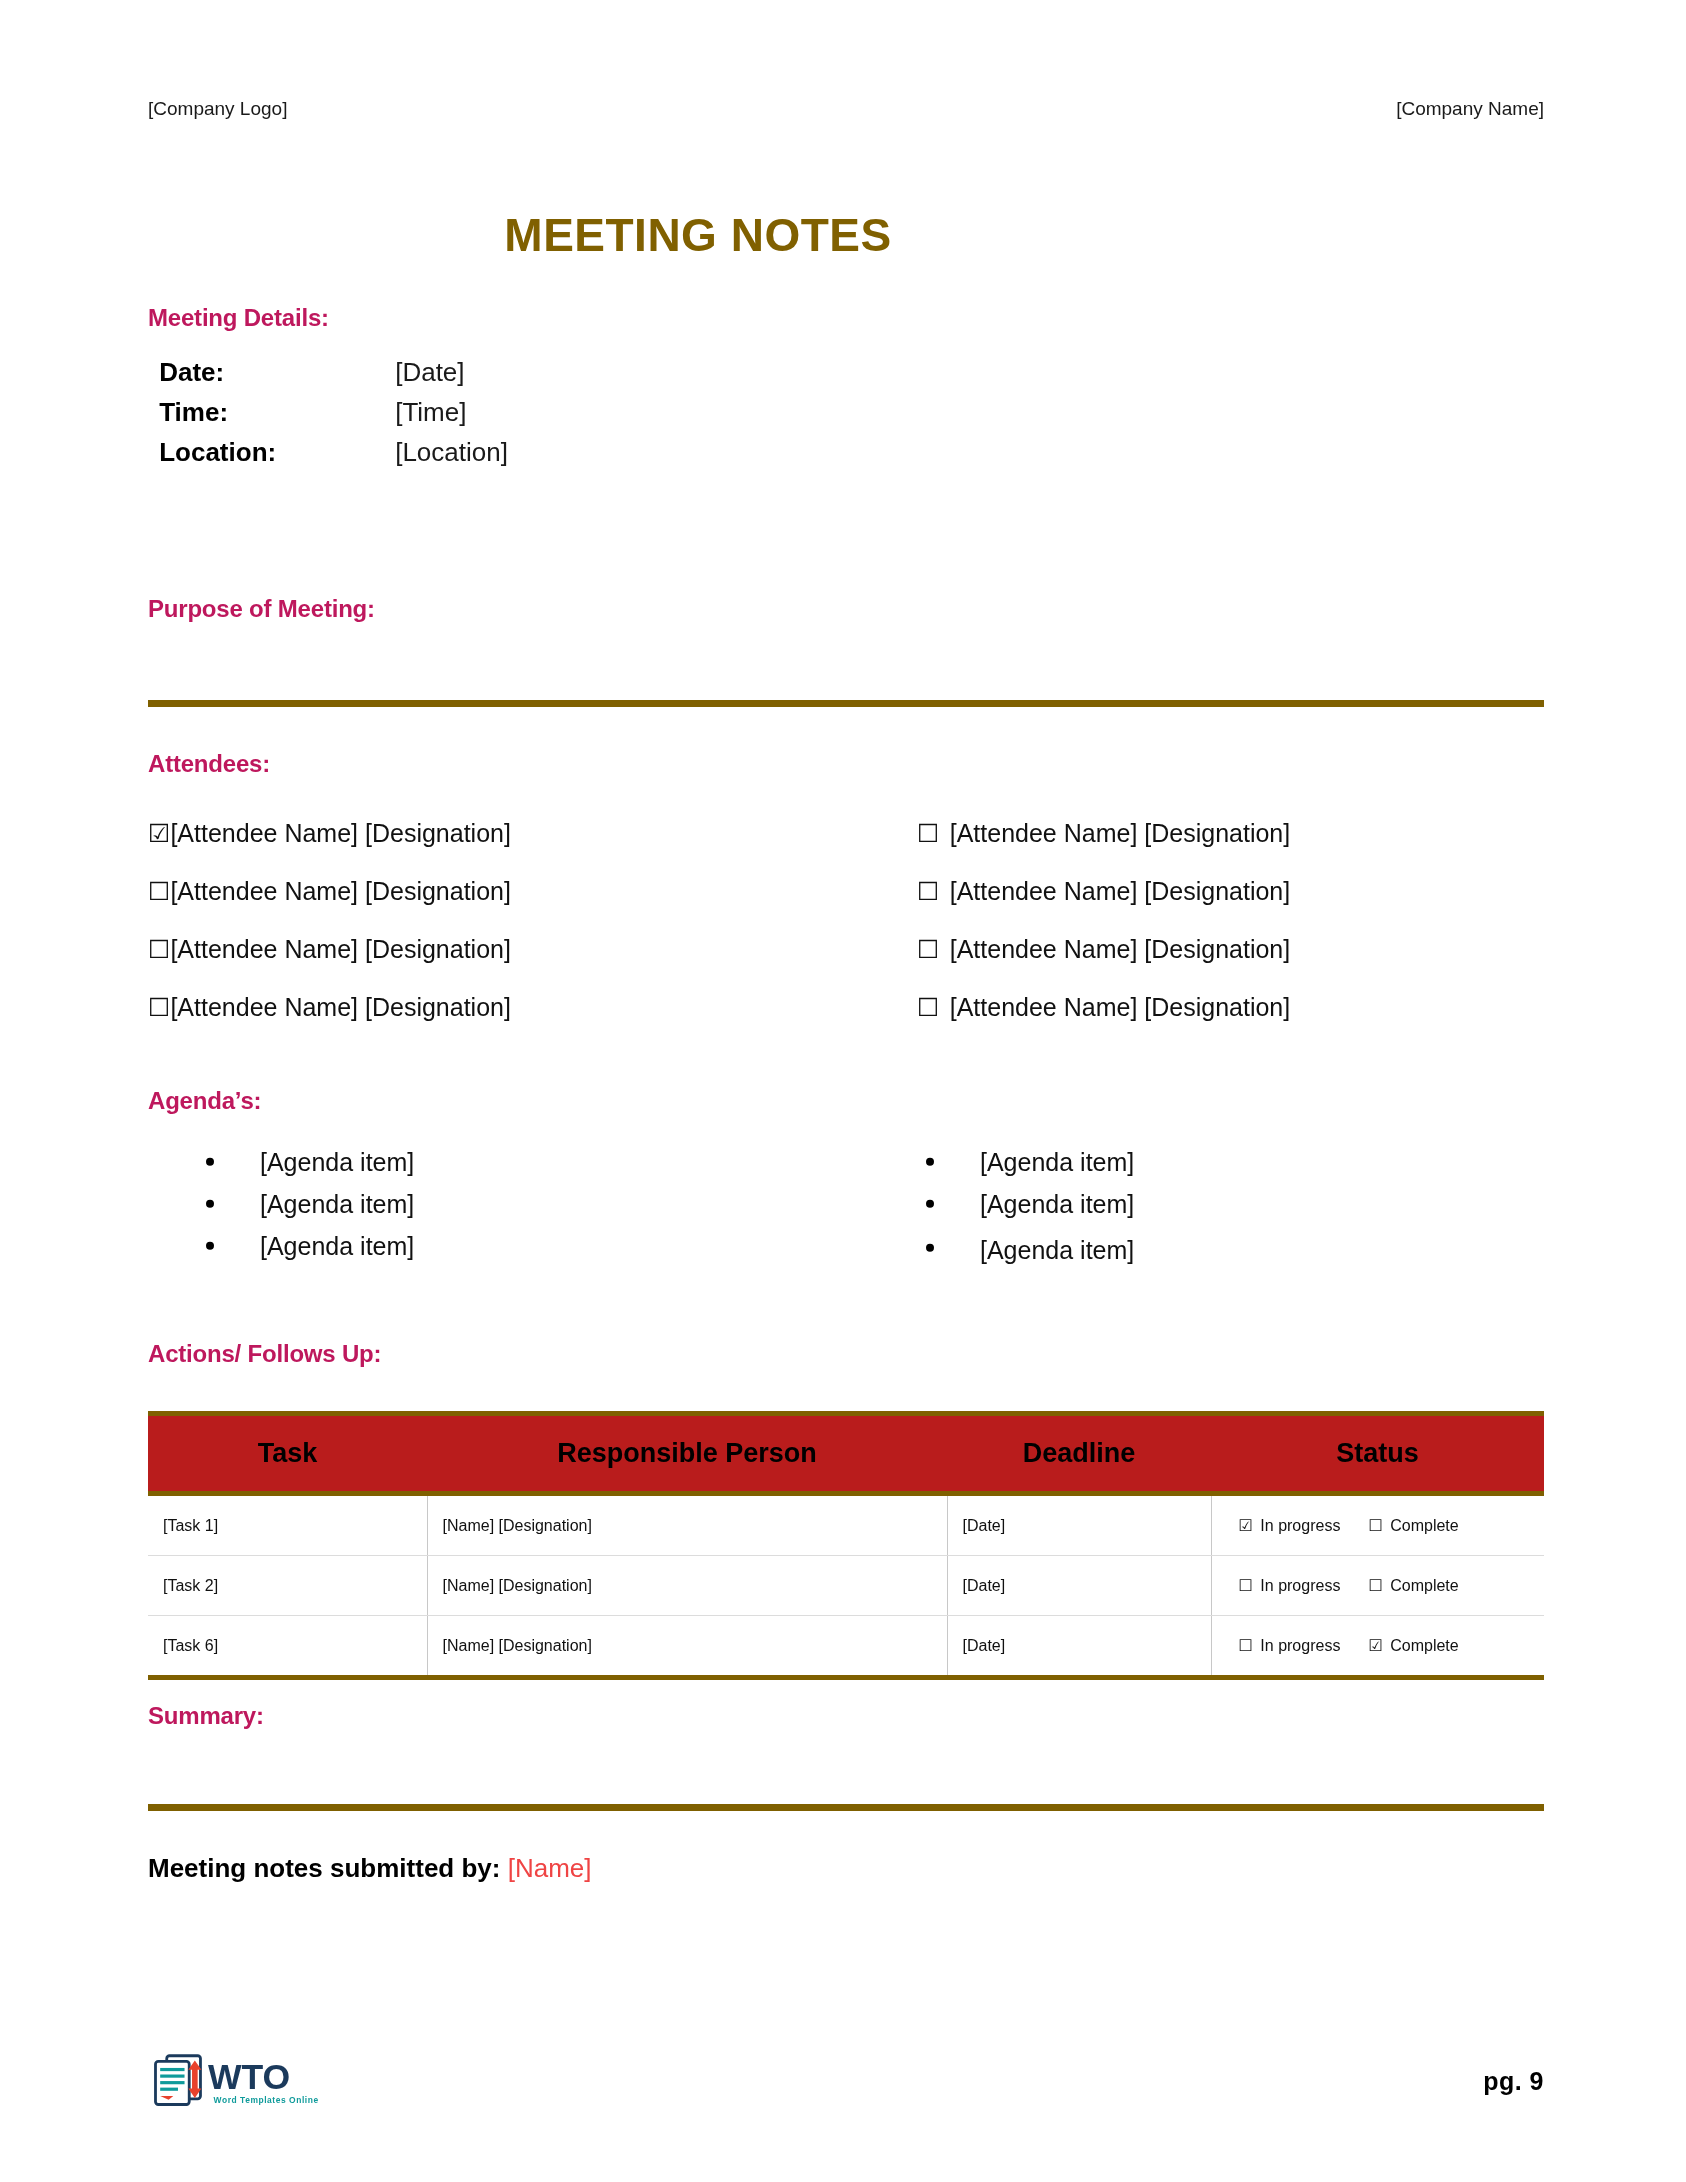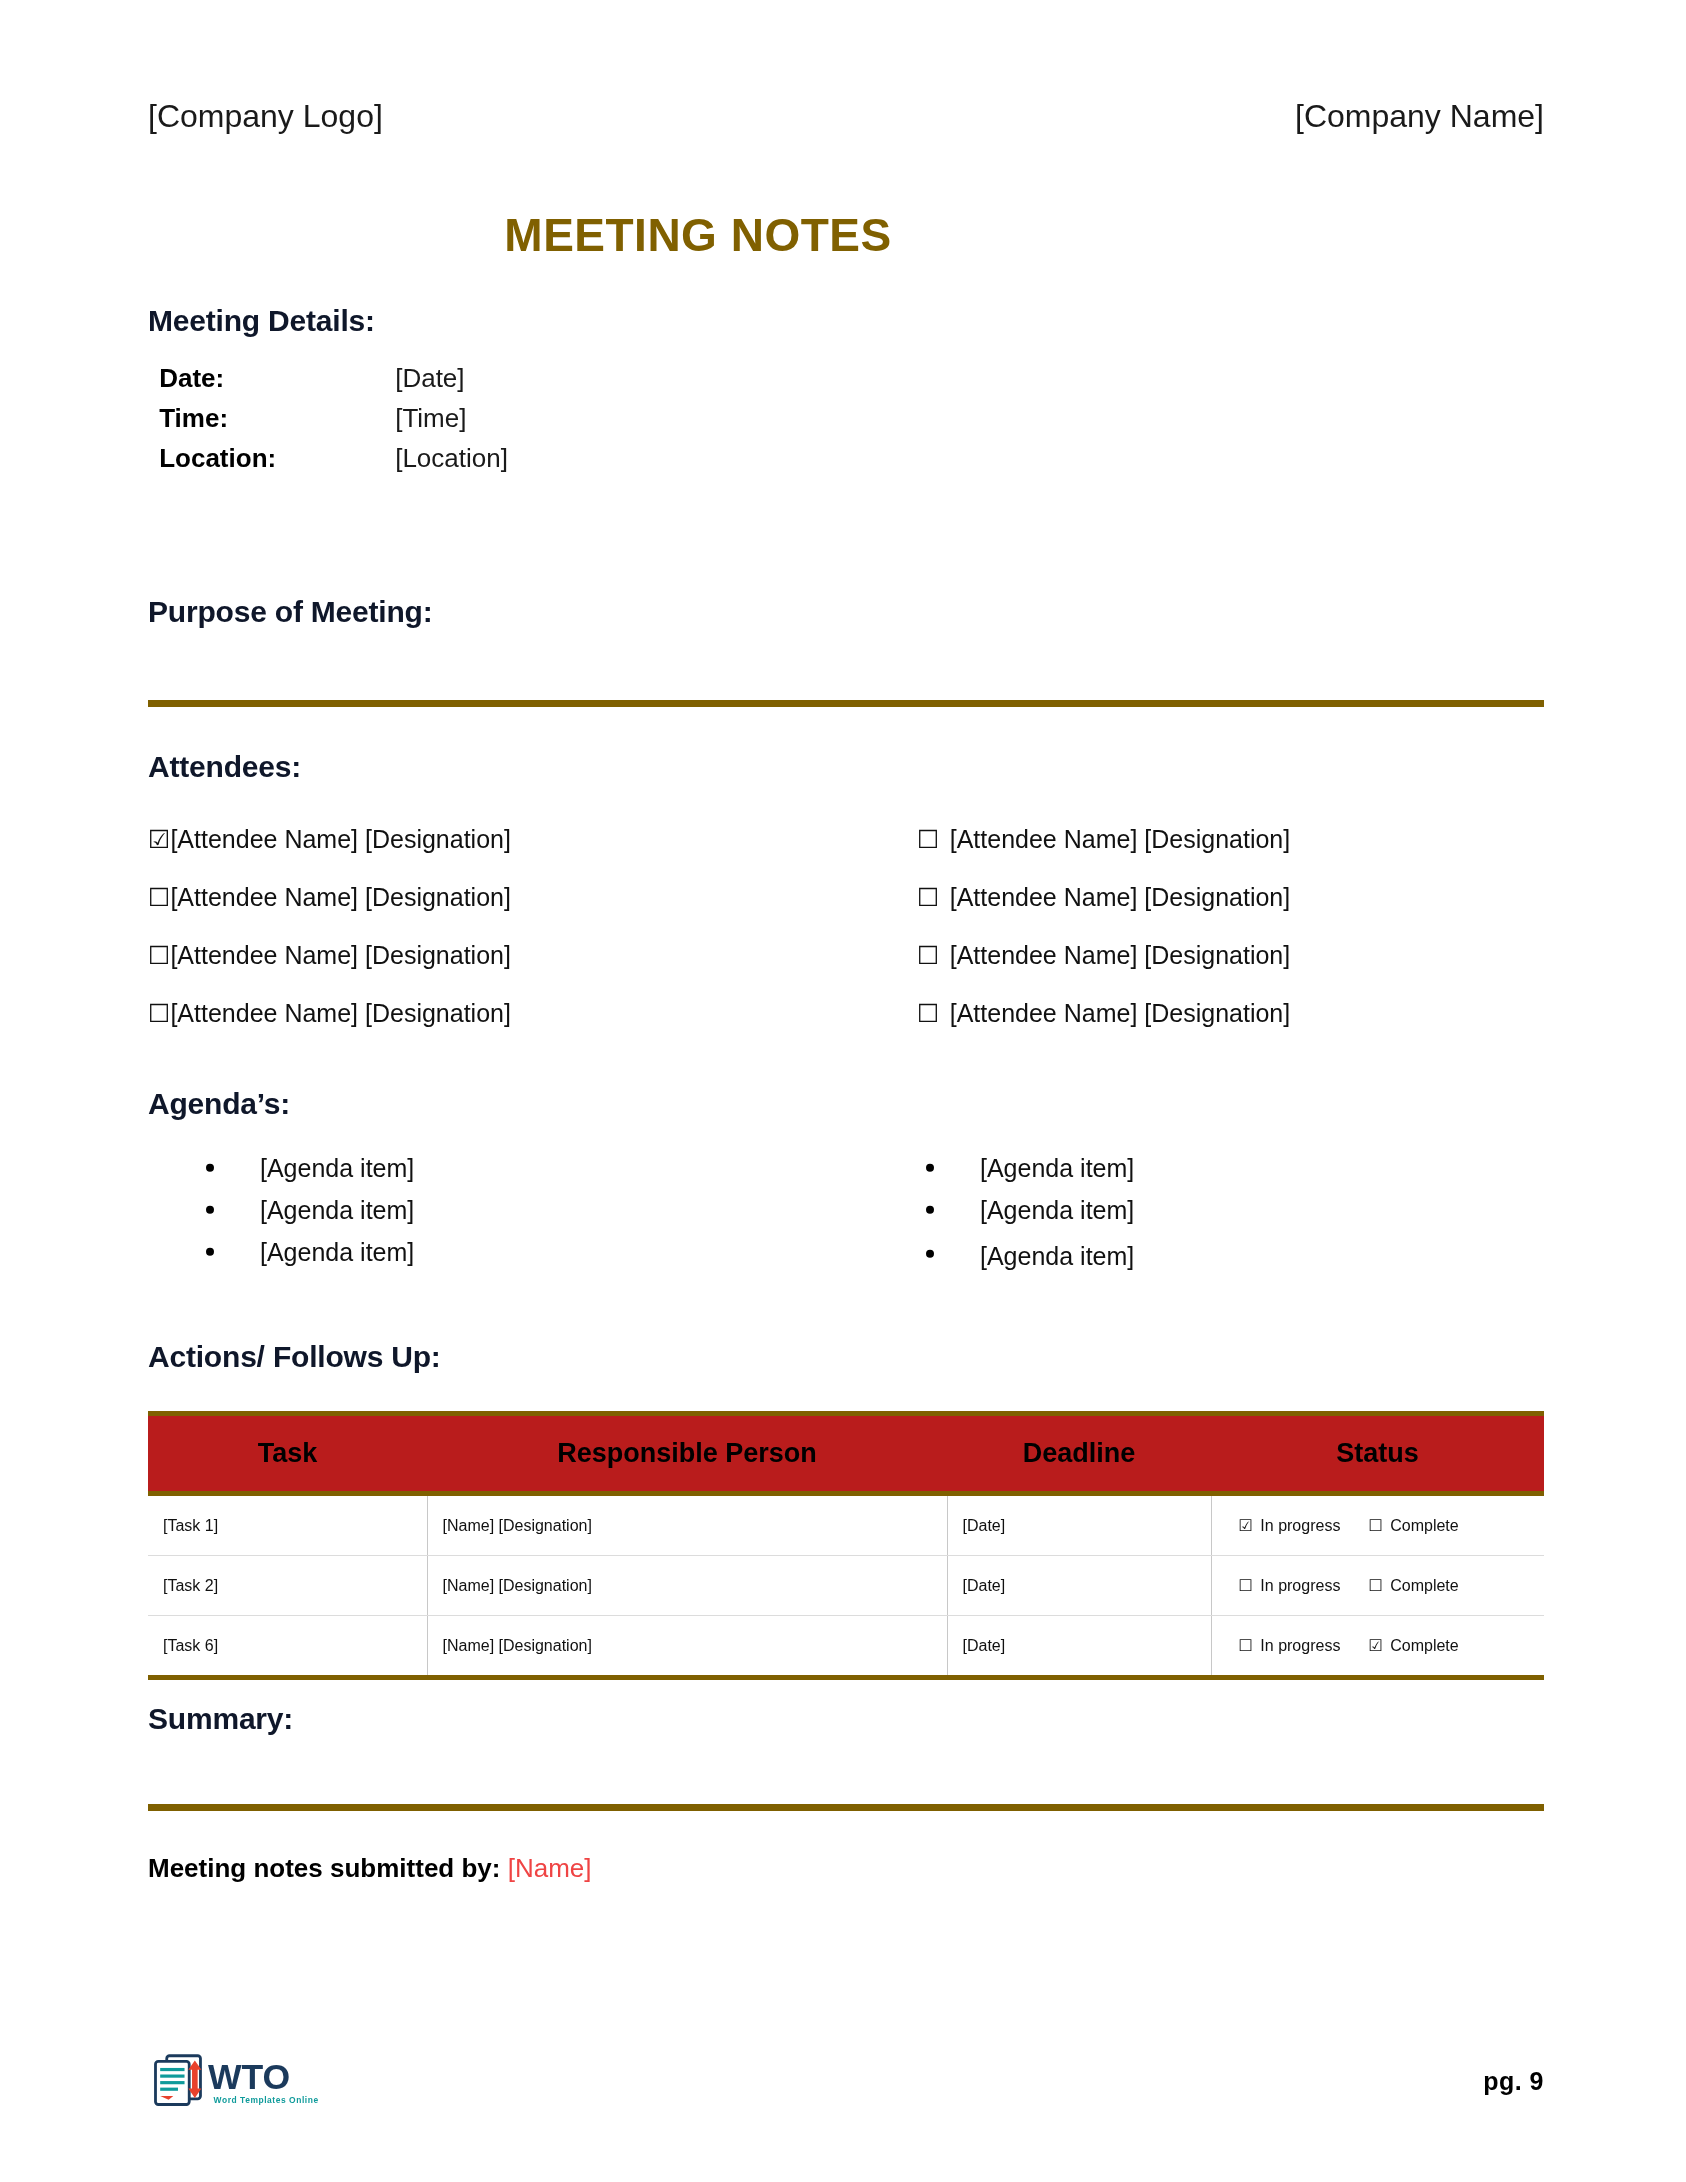--- a/index.html
+++ b/index.html
@@ -30,42 +30,42 @@
 
   
   .doc-header {
     position: absolute;
     top: 98px;
     left: 148px;
     width: 1396px;
     display: flex;
     justify-content: space-between;
     align-items: baseline;
-    font-size: 32px;
+    font-size: 19px;
     color: #1a1a1a;
   }
 
   
   .doc-title {
     position: absolute;
     top: 208px;
     left: 0;
     width: 1396px;
     text-align: center;
     font-size: 46px;
     font-weight: bold;
     letter-spacing: 0.5px;
     color: #806000;
   }
 
   
   .h2 {
-    font-size: 30px;
+    font-size: 24px;
     font-weight: bold;
-    color: #0f172a;
+    color: #be185d;
     letter-spacing: -0.2px;
   }
 
   
   .details {
     position: absolute;
     top: 304px;
     left: 148px;
     width: 1396px;
   }

